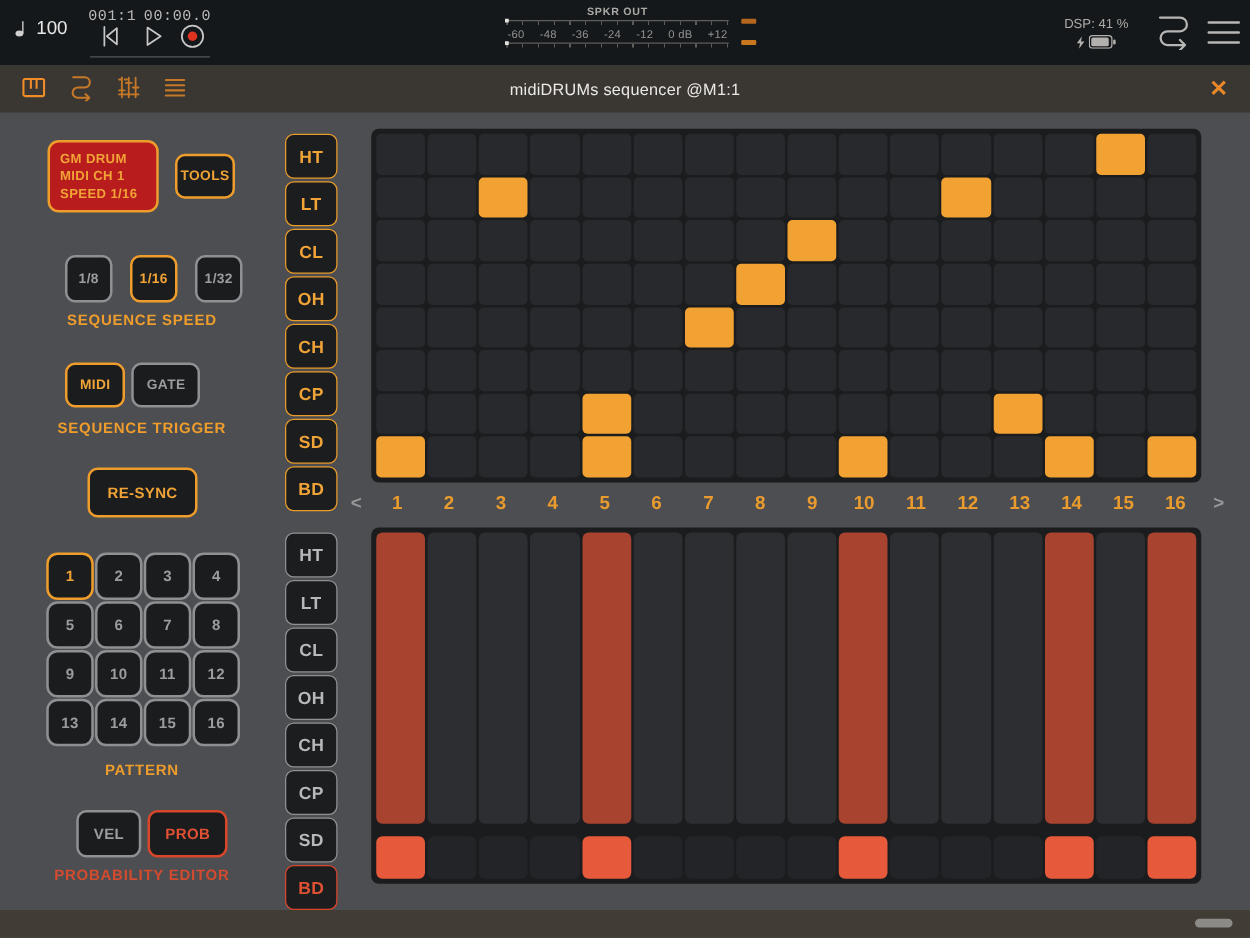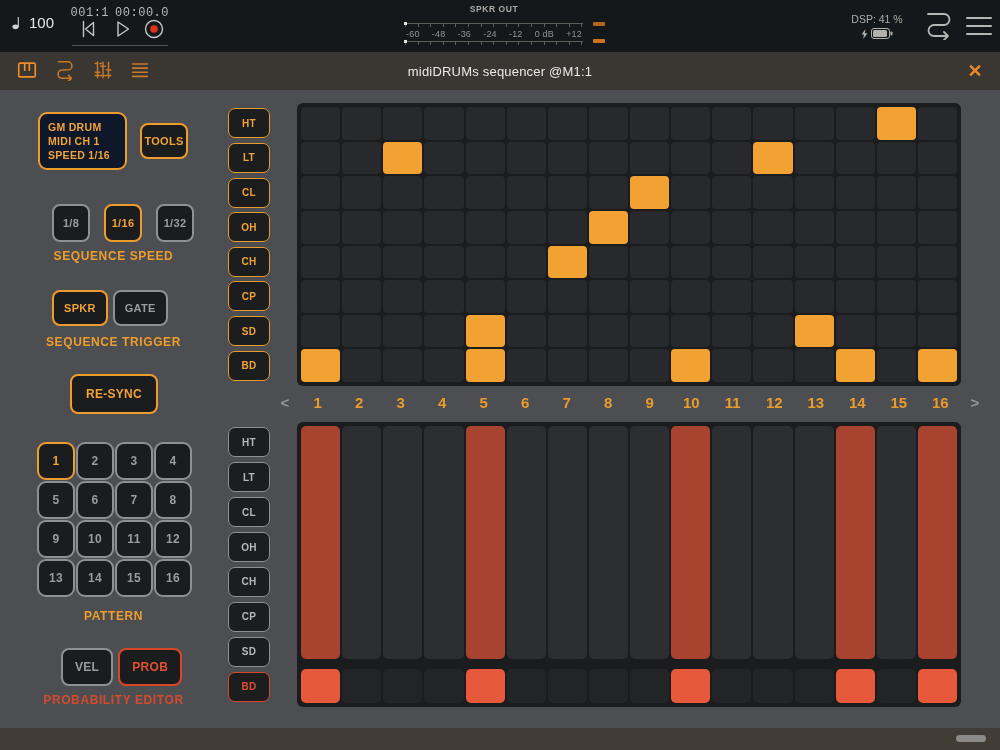--- a/index.html
+++ b/index.html
@@ -12,21 +12,21 @@
   .topbar{left:0;top:0;width:1000px;height:52px;background:#15181b;}
   .tempo{left:12px;top:14px;display:flex;align-items:center;gap:6px;color:#e5e5e5;font-size:15px;}
   .timedisp{left:64px;top:6px;width:108px;text-align:right;
             font-family:Liberation Mono, monospace;font-size:12px;color:#b9b9b7;letter-spacing:.5px;}
   .timedisp span{margin:0 3px;}
   .ticon{width:24px;height:24px;}
   .tbtn{background:none;border:none;padding:0;cursor:pointer;}
   .transport-line{left:72px;top:45px;width:96px;height:1px;background:#54545a;}
   .meter{left:405px;top:4px;width:178px;height:44px;}
   .meter-label{text-align:center;font-size:8.5px;color:#aba9a6;letter-spacing:.6px;font-weight:bold;}
-  .meter-track{position:relative;margin-top:9px;height:22px;text-align:right;}
+  .meter-track{position:relative;margin-top:2px;height:22px;text-align:right;}
   .tickrow{height:3px;border-top:1px solid #5e5e5b;
            background:repeating-linear-gradient(90deg,#5e5e5b 0,#5e5e5b 1px,transparent 1px,transparent 12.6px);}
   .meter-labels{display:flex;justify-content:space-between;height:14px;align-items:center;padding:0 1px;}
   .meter-labels div{font-size:9px;color:#929290;letter-spacing:.2px;}
   .mdot{position:absolute;width:3px;height:3px;background:#e3e3e0;left:-1px;}
   .mdash{position:absolute;width:12px;height:3.5px;border-radius:1px;background:#b5661e;left:188px;}
   .dsp{left:842px;top:13px;width:70px;text-align:center;color:#aeaca9;font-size:10.5px;}
   .battrow{display:flex;justify-content:center;align-items:center;gap:3px;margin-top:3px;}
   .hamb{left:966px;top:17px;width:26px;}
   .hamb div{height:2px;background:#b6b6b4;border-radius:1px;margin-bottom:6px;}
@@ -42,40 +42,40 @@
   
   .btn{display:flex;align-items:center;justify-content:center;background:#1b1c1e;
        border-radius:8px;font-weight:bold;box-sizing:border-box;cursor:pointer;letter-spacing:.3px;}
   .btn.orange{border:2px solid #ee9d2c;color:#f0a336;}
   .btn.gray{border:2px solid #8f9093;color:#9b9c9f;}
   .btn.red{border:2px solid #d9472b;color:#e05032;}
   .panel-label{color:#ee9d2c;font-weight:bold;font-size:12px;letter-spacing:.6px;text-align:center;}
   .panel-label.red{color:#d34b2e;}
 
   .infobtn{left:38px;top:112px;width:89px;height:58px;border:2px solid #ee9d2c;border-radius:9px;
-           background:#0f172a;box-sizing:border-box;display:flex;flex-direction:column;justify-content:center;
+           background:#b91c1c;box-sizing:border-box;display:flex;flex-direction:column;justify-content:center;
            padding-left:8px;gap:2px;cursor:pointer;}
   .infobtn div{color:#f0a336;font-size:10.5px;font-weight:bold;letter-spacing:.3px;}
   .toolsbtn{left:140px;top:123px;width:48px;height:36px;font-size:11px;}
   .speedrow{left:52px;top:204px;display:flex;gap:14px;}
   .speedrow .btn{width:38px;height:38px;font-size:11px;}
   .trigrow{left:52px;top:290px;display:flex;gap:5px;}
   .trigrow .btn{height:36px;font-size:11px;padding:0 10px;}
   .resync{left:70px;top:374px;width:88px;height:40px;font-size:12px;}
   .patgrid{left:37px;top:442px;display:grid;grid-template-columns:repeat(4,38px);
            grid-auto-rows:38px;gap:1px;}
   .patgrid .btn{font-size:12px;border-radius:9px;}
   .editrow{left:61px;top:648px;display:flex;gap:5px;}
   .editrow .btn{height:38px;font-size:12px;padding:0 12px;}
 
   
   .labelcol{width:46px;display:grid;grid-template-rows:repeat(8,1fr);row-gap:2px;padding:4px 0;box-sizing:border-box;}
   .labelcol .lwrap{display:flex;align-items:center;justify-content:center;}
-  .rowlab{width:42px;height:30px;border-radius:7px;background:#1c1d1f;display:flex;align-items:center;
-          justify-content:center;font-weight:bold;font-size:10px;box-sizing:border-box;cursor:pointer;letter-spacing:.3px;}
+  .rowlab{width:42px;height:36px;border-radius:7px;background:#1c1d1f;display:flex;align-items:center;
+          justify-content:center;font-weight:bold;font-size:14px;box-sizing:border-box;cursor:pointer;letter-spacing:.3px;}
   .rowlab.orange{border:1.5px solid #e89b2a;color:#f0a336;}
   .rowlab.gray{border:1.5px solid #8f9093;color:#b7b8bb;}
   .rowlab.red{border:1.5px solid #d9472b;color:#e05032;}
 
   .gridpanel{background:#1b1c1e;border-radius:6px;box-sizing:border-box;padding:4px;}
   .stepgrid{left:297px;top:103px;width:664px;height:283px;display:grid;
             grid-template-columns:repeat(16,1fr);grid-template-rows:repeat(8,1fr);gap:2px;}
   .cell{background:#28292c;border-radius:4px;cursor:pointer;}
   .cell.on{background:#f1a233;}
 
@@ -211,21 +211,21 @@
 <div class="abs btn orange toolsbtn">TOOLS</div>
 
 <div class="abs speedrow">
     <div class="btn gray">1/8</div>
     <div class="btn orange">1/16</div>
     <div class="btn gray">1/32</div>
   </div>
 <div class="abs panel-label" style="left:22px;top:249px;width:183px;">SEQUENCE SPEED</div>
 
 <div class="abs trigrow">
-    <div class="btn orange">SPKR</div>
+    <div class="btn orange">MIDI</div>
     <div class="btn gray">GATE</div>
   </div>
 <div class="abs panel-label" style="left:22px;top:335px;width:183px;">SEQUENCE TRIGGER</div>
 
 <div class="abs btn orange resync">RE-SYNC</div>
 
 <div class="abs patgrid">
     <div class="btn orange">1</div>
     <div class="btn gray">2</div>
     <div class="btn gray">3</div>

